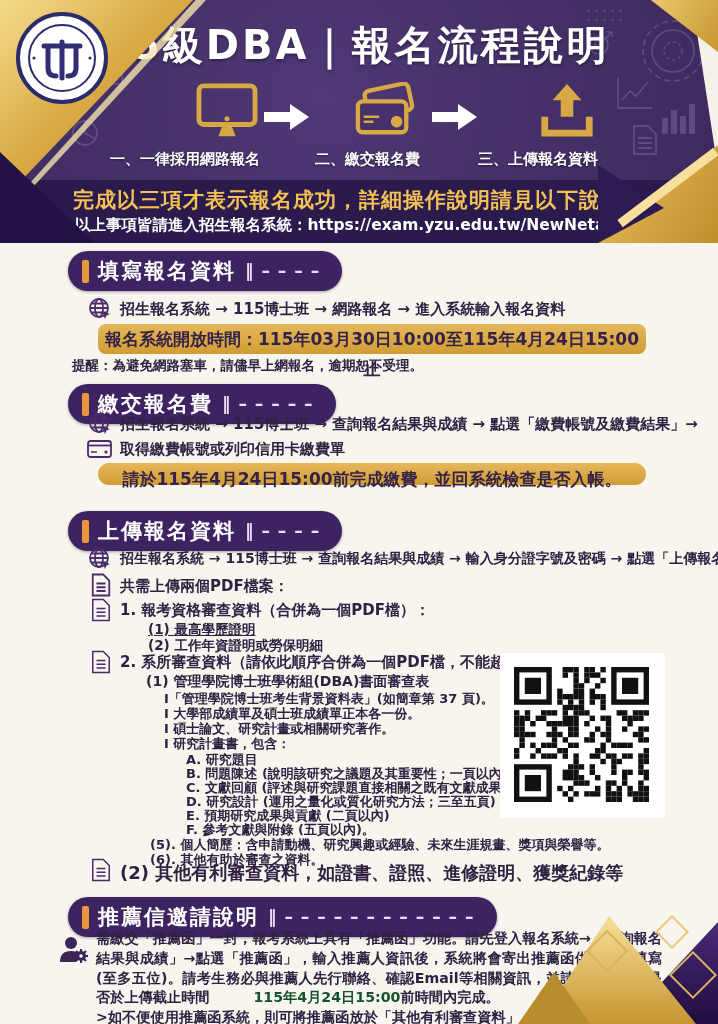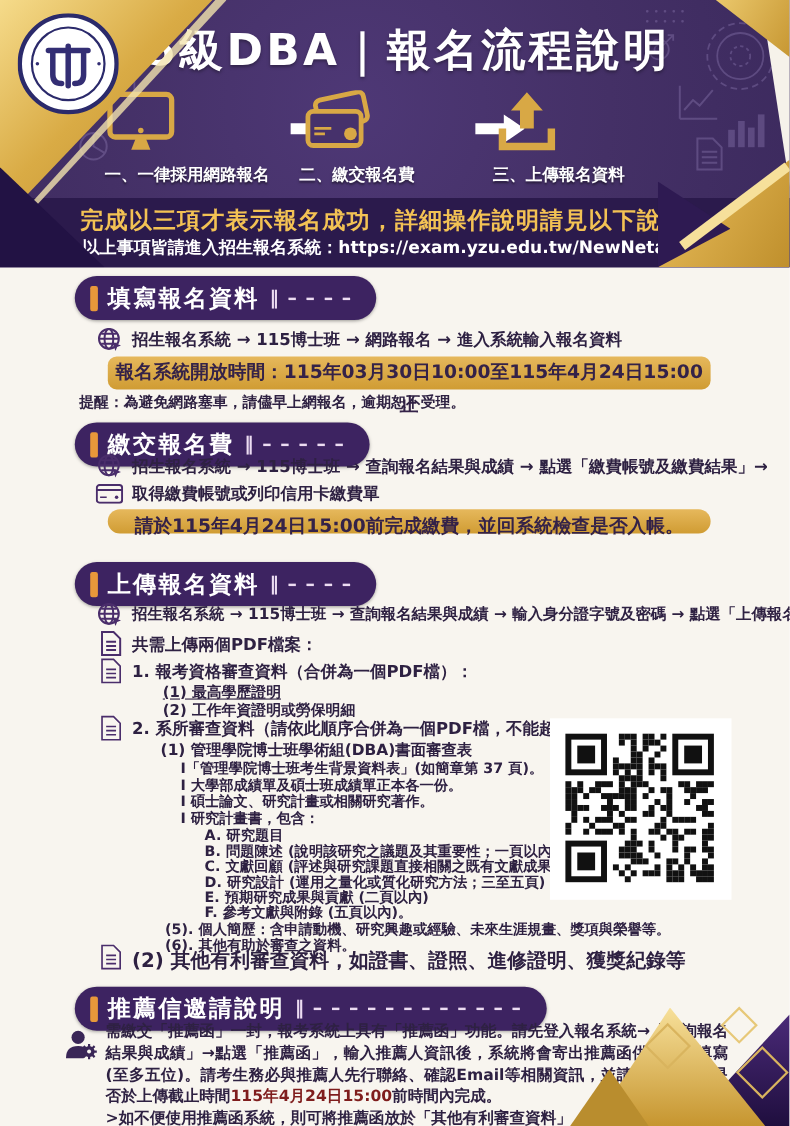--- a/index.html
+++ b/index.html
@@ -6,21 +6,21 @@
   body{font-family:"DejaVu Sans","Liberation Sans",sans-serif;}
   #page{position:relative;width:718px;height:1024px;background:#f8f5ef;overflow:hidden;}
 
   
   .header{position:absolute;left:0;top:0;width:718px;height:243px;
     background:radial-gradient(circle at 45% 40%, #4e3876 0%, #443066 55%, #3c2a5e 100%);}
   .dark-band{position:absolute;left:0;top:180px;width:718px;height:63px;background:#2b1a4c;}
   .page-title{position:absolute;left:40px;top:18px;width:600px;text-align:center;
     color:#ffffff;font-size:40px;font-weight:800;letter-spacing:3px;white-space:nowrap;
     text-shadow:0 2px 3px rgba(0,0,0,.35);}
-  .step-group{position:absolute;top:82px;text-align:left;}
+  .step-group{position:absolute;top:82px;text-align:right;}
   .step-label{margin-top:6px;color:#fff;font-size:15px;font-weight:800;white-space:nowrap;
     text-shadow:0 1px 2px rgba(0,0,0,.5);}
   .step-arrow{position:absolute;top:103px;}
   .banner-line1{position:absolute;left:0;top:186px;width:718px;text-align:center;
     color:#f3c254;font-size:21px;font-weight:800;letter-spacing:1px;white-space:nowrap;}
   .banner-line2{position:absolute;left:0;top:215px;width:718px;text-align:center;
     color:#ffffff;font-size:15.5px;font-weight:700;white-space:nowrap;}
 
   
   .faint{position:absolute;opacity:.25;color:#b9a6e0;}
@@ -54,21 +54,21 @@
     box-shadow:0 1px 3px rgba(0,0,0,.35);}
   .pill .goldbar{width:7px;height:23px;background:#e8983a;border-radius:2px;}
   .pill .lbl{color:#ffffff;font-size:21px;font-weight:800;letter-spacing:2px;white-space:nowrap;}
   .pill .dsh{color:#ecdcf2;font-size:17px;font-weight:800;letter-spacing:1px;white-space:nowrap;}
 
   
   .line{position:absolute;color:#2e2142;font-weight:700;white-space:nowrap;}
   .ic{position:absolute;color:#4a2d6b;}
   .band{position:absolute;left:98px;width:548px;text-align:center;color:#342248;font-weight:800;
     background:linear-gradient(#e6b85c,#d09c33);}
-  .red{color:#7f1d1d;}
+  .red{color:#14532d;padding-left:44px;}
 
   .para{position:absolute;left:96px;top:929px;width:566px;font-size:14.2px;line-height:19.8px;
     font-weight:700;color:#2e2142;text-align:justify;}
 
   
   .br-purple{position:absolute;right:0;bottom:0;width:95px;height:102px;
     background:linear-gradient(#4a2a78,#1f0e3e);clip-path:polygon(100% 0,100% 100%,0 100%);}
   .br-gold{position:absolute;right:22px;bottom:0;width:158px;height:108px;
     background:linear-gradient(#f7e09a,#c6952f);clip-path:polygon(45% 0,100% 100%,0 100%);}
   .br-gold2{position:absolute;right:128px;bottom:0;width:72px;height:52px;background:#b98d2e;

